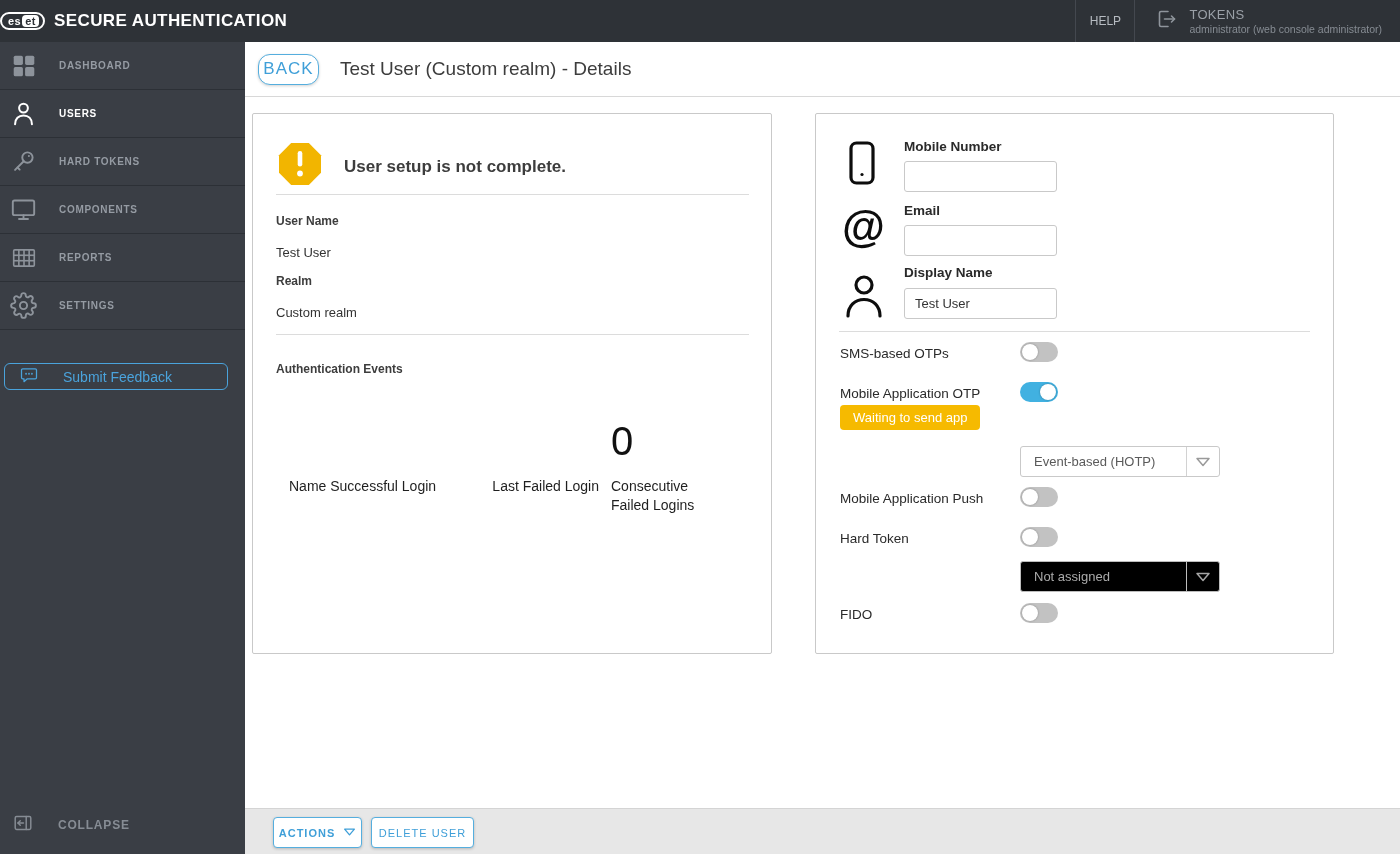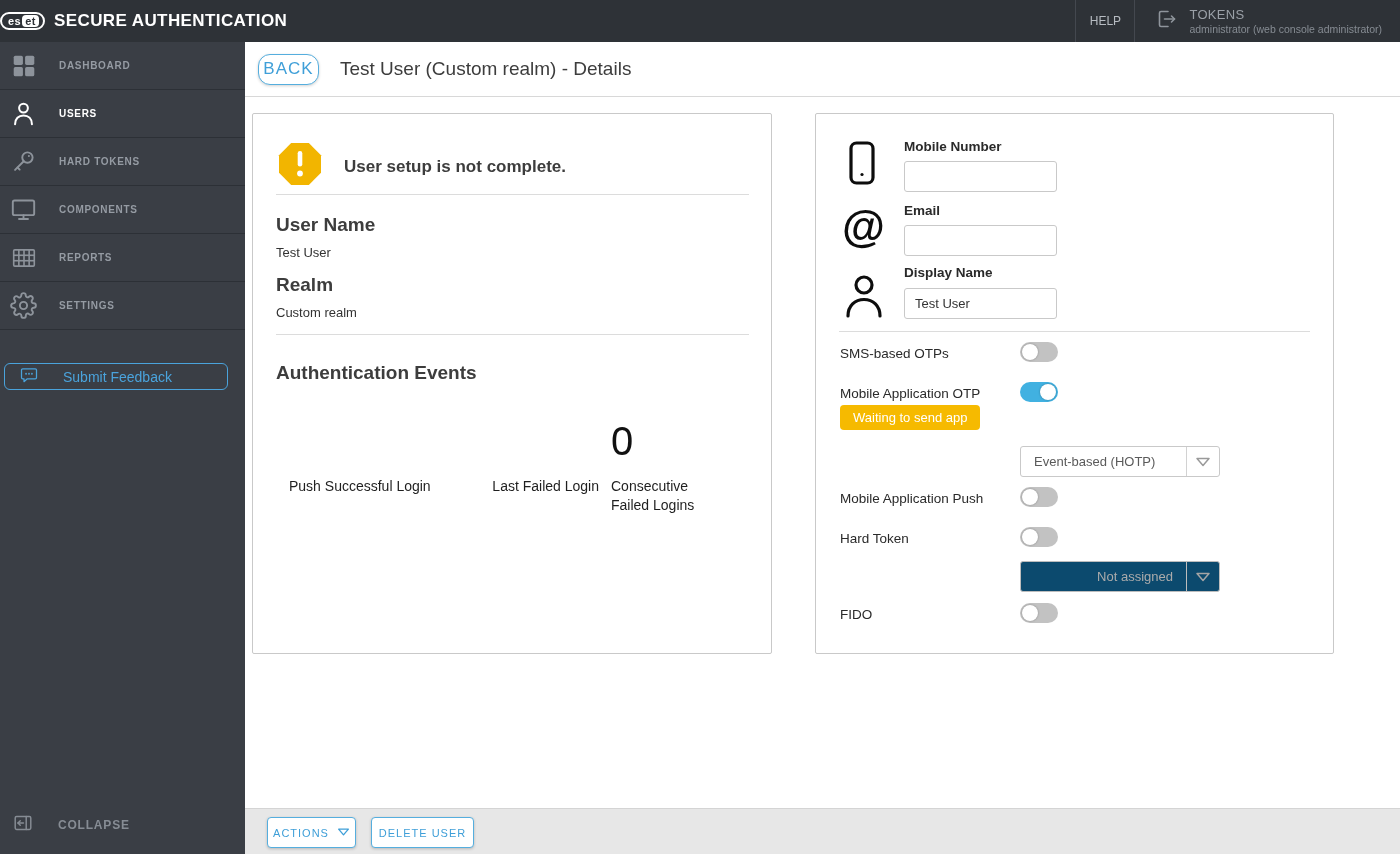--- a/index.html
+++ b/index.html
@@ -37,21 +37,21 @@
   .page-title { margin-left:21px; font-size:19px; color:#3d3d3d; }
 
   .card { position:absolute; top:71px; background:#fff; border:1px solid #c9c9c9; border-radius:2px; }
   .card.summary { left:7px; width:520px; height:541px; }
   .card.detail  { left:570px; width:519px; height:541px; }
 
   
   .warn-icon { position:absolute; left:25px; top:28px; width:44px; height:44px; }
   .warn-text { position:absolute; left:91px; top:43px; font-size:17px; font-weight:700; color:#3d3d3d; }
   .hr { position:absolute; left:23px; right:22px; height:1px; background:#dcdcdc; }
-  .sec-heading { position:absolute; left:23px; font-size:19px; font-weight:700; color:#3d3d3d; }
+  .sec-heading { position:absolute; left:23px; font-size:12px; font-weight:700; color:#3d3d3d; }
   .plain-value { position:absolute; left:23px; font-size:13px; color:#333; }
   .stat { position:absolute; width:150px; }
   .stat-value { font-size:40px; color:#111; line-height:1; height:48px; }
   .stat-label { font-size:14px; color:#1f1f1f; line-height:1.35; margin-top:8px; }
 
   
   .field-label { position:absolute; font-size:13.5px; font-weight:700; color:#2a2a2a; }
   .text-input { position:absolute; width:153px; height:31px; border:1px solid #c9c9c9; border-radius:3px; font-size:13px; color:#333; padding:0 10px; font-family:inherit; background:#fff; }
   .fld-icon { position:absolute; }
   .at-glyph { font-size:44px; font-weight:600; color:#0d0d0d; line-height:1; }
@@ -59,28 +59,28 @@
   .toggle { position:absolute; left:204px; width:38px; height:20px; border-radius:10px; cursor:pointer; }
   .toggle.off { background:#c2c2c2; }
   .toggle.on  { background:#41b1e1; }
   .knob { position:absolute; top:2px; width:16px; height:16px; border-radius:50%; background:#fff; box-shadow:0 0 2px rgba(0,0,0,.35); }
   .toggle.off .knob { left:2px; }
   .toggle.on  .knob { right:2px; }
   .badge { position:absolute; left:24px; height:25px; line-height:25px; padding:0 13px; background:#f6ba00; border-radius:4px; color:#fff; font-size:13px; }
   .dropdown { position:absolute; left:204px; width:200px; height:31px; border:1px solid #c9c9c9; border-radius:3px; background:#fff; display:flex; align-items:center; cursor:pointer; }
   .dropdown-value { flex:1; padding:0 13px; font-size:13px; color:#5a5a5a; white-space:nowrap; overflow:hidden; }
   .dropdown-caret { width:33px; height:100%; border-left:1px solid #d2d2d2; display:flex; align-items:center; justify-content:center; }
-  .dropdown.disabled { background:#0c4a6e; border-color:#bdbdbd; cursor:default;text-align:right; }
+  .dropdown.disabled { background:#000000; border-color:#bdbdbd; cursor:default; }
   .dropdown.disabled .dropdown-value { color:#ababab; }
   .dropdown.disabled .dropdown-caret { border-left-color:#bdbdbd; }
 
   
   .footer-bar { position:absolute; left:0; bottom:0; width:1155px; height:46px; background:#e7e7e7; border-top:1px solid #d4d4d4; }
   .footer-btn { position:absolute; top:8px; height:31px; background:#fff; border:1px solid #55aede; border-radius:4px; color:#3f9fd8; font-size:11px; letter-spacing:1px; display:flex; align-items:center; justify-content:center; gap:8px; box-shadow:0 1px 3px rgba(0,0,0,.2); cursor:pointer; }
-  .actions-btn { left:22px; width:89px; }
+  .actions-btn { left:28px; width:89px;font-weight:bold; }
   .delete-btn { left:126px; width:103px; }
 </style>
 </head>
 <body>
 
 <div class="screen">
 
   <header class="topbar">
     <div class="brand">
       <span class="logo-badge">
@@ -225,21 +225,21 @@
       <div class="plain-value" style="top:131px;">Test User</div>
 
       <div class="sec-heading" style="top:160px;">Realm</div>
       <div class="plain-value" style="top:191px;">Custom realm</div>
 
       <div class="hr" style="top:220px;"></div>
       <div class="sec-heading" style="top:248px;">Authentication Events</div>
 
       <div class="stat" style="left:36px; top:307px;">
         <div class="stat-value"></div>
-        <div class="stat-label">Push Successful Login</div>
+        <div class="stat-label">Name Successful Login</div>
       </div>
       <div class="stat" style="left:196px; top:307px;text-align:right;">
         <div class="stat-value"></div>
         <div class="stat-label">Last Failed Login</div>
       </div>
       <div class="stat" style="left:358px; top:307px; width:112px;">
         <div class="stat-value">0</div>
         <div class="stat-label">Consecutive Failed Logins</div>
       </div>
     </section>

